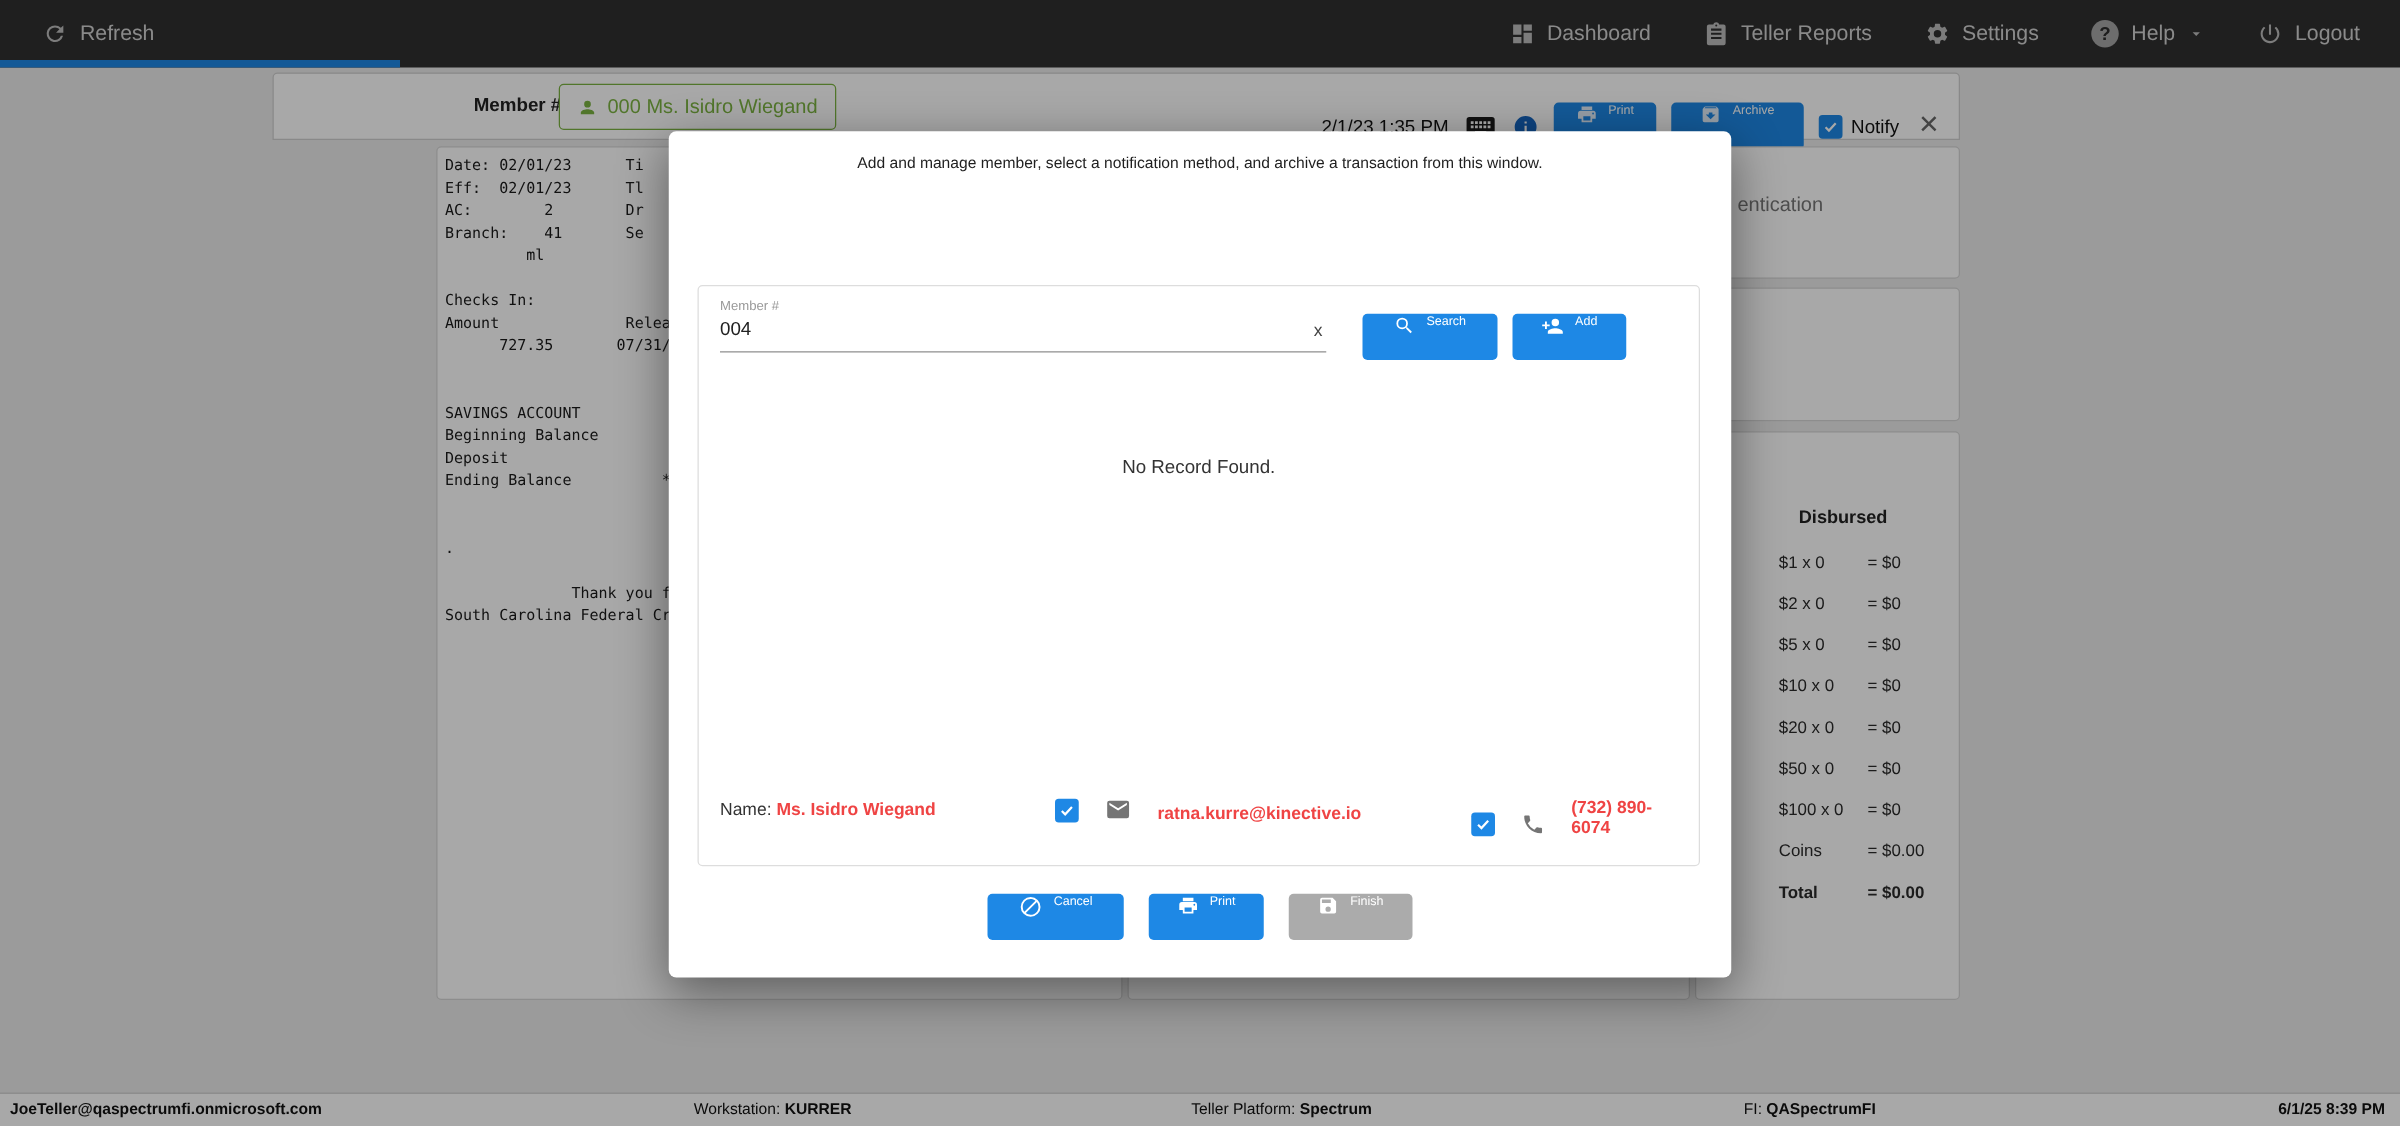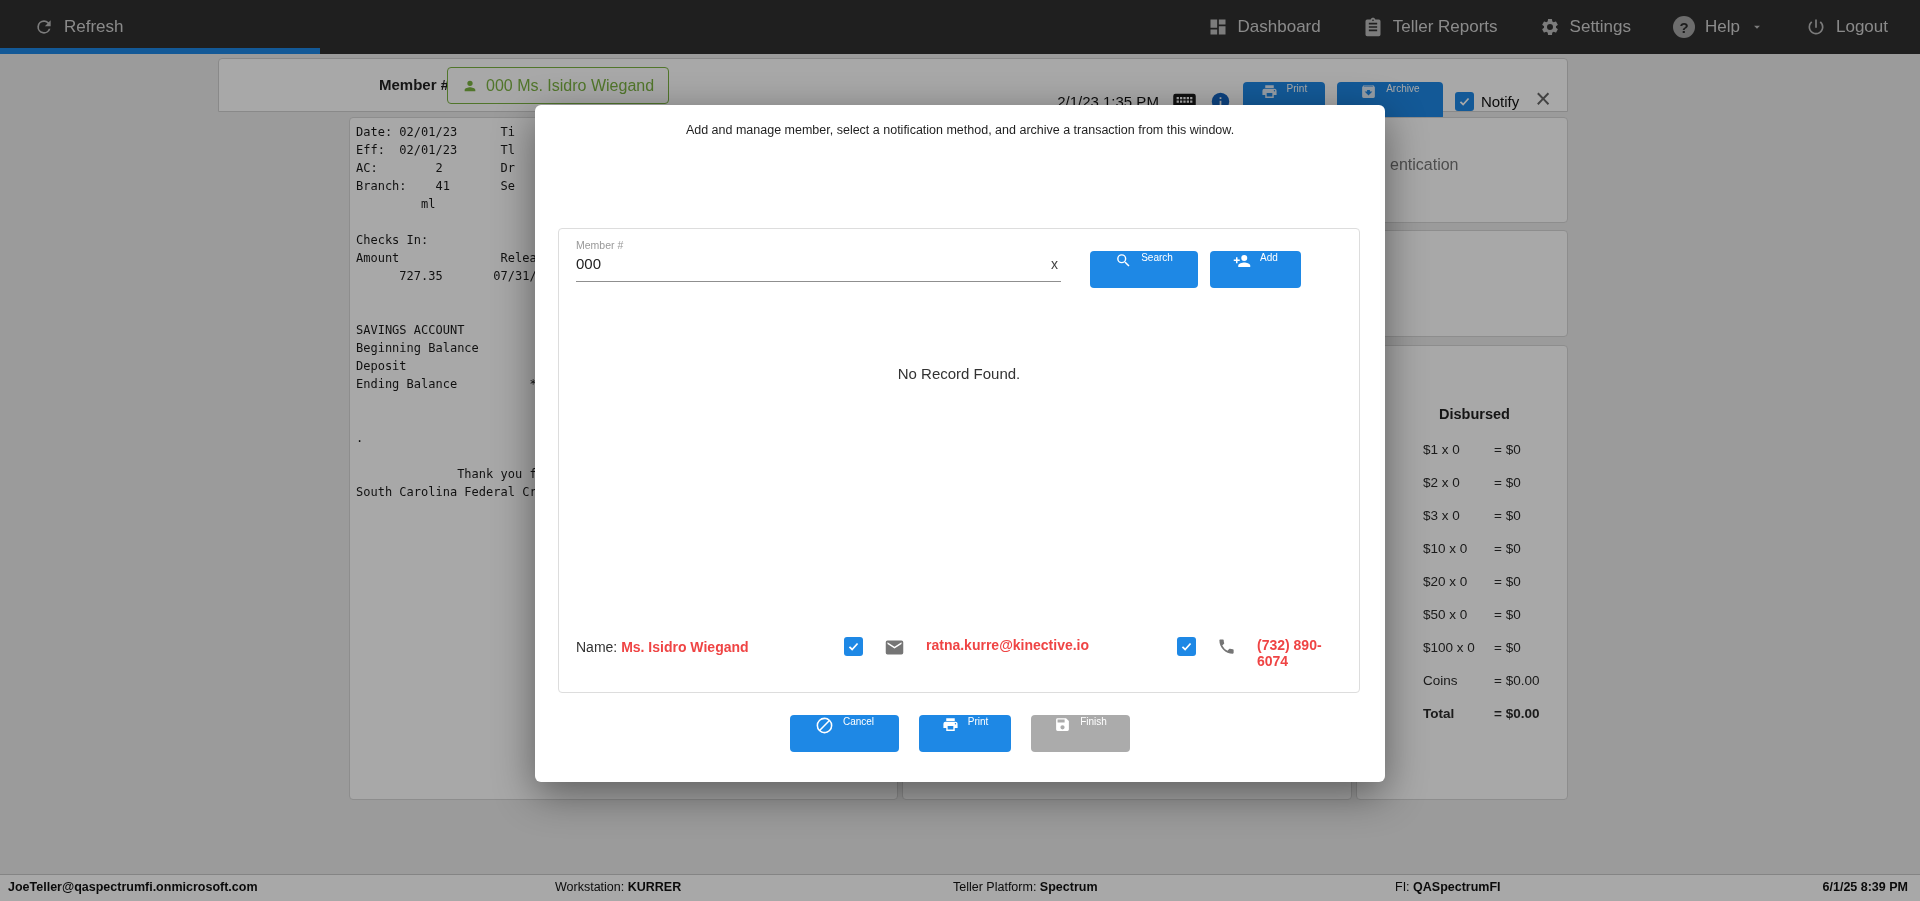--- a/index.html
+++ b/index.html
@@ -73,21 +73,21 @@
   .fld-label { position:absolute; left:17px; top:10px; font-size:10.5px; color:#999; }
   .fld-value { position:absolute; left:17px; top:26px; width:485px; display:flex; justify-content:space-between;
                align-items:center; font-size:15px; color:#222; border-bottom:1px solid #8f8f8f;
                padding-bottom:9px; cursor:text; }
   .fld-clear { font-size:14px; color:#444; cursor:pointer; padding:0 3px; }
   .btn-search { position:absolute; left:531px; top:22px; width:108px; height:37px; }
   .btn-add    { position:absolute; left:651px; top:22px; width:91px;  height:37px; }
   .empty-msg { position:absolute; left:0; right:0; top:136px; text-align:center; font-size:15px; color:#333; }
   .contact-row { position:absolute; left:17px; right:17px; top:408px; height:24px; font-size:14px; color:#333; }
   .name-grp { position:absolute; left:0; top:2px; }
-  .grp { position:absolute; top:0; display:flex; align-items:flex-start; gap:21px; }
+  .grp { position:absolute; top:0; display:flex; align-items:flex-end; gap:21px; }
   .grp-email { left:268px; }
   .grp-phone { left:601px; }
   .grp b, .name-grp b { color:#ef4444; }
   .gray-ico { color:#757575; display:inline-flex; }
   .modal-footer { position:absolute; left:0; right:0; bottom:30px; display:flex; justify-content:center; gap:20px; }
   .btn-cancel { width:109px; height:37px; }
   .btn-mprint { width:92px;  height:37px; }
   .btn-finish { width:99px;  height:37px; }
 
   
@@ -243,21 +243,21 @@
       <div class="disb-title">Disbursed</div>
       <div class="disb-row">
           <span class="disb-lab">$1 x 0</span>
           <span>= $0</span>
         </div>
       <div class="disb-row">
           <span class="disb-lab">$2 x 0</span>
           <span>= $0</span>
         </div>
       <div class="disb-row">
-          <span class="disb-lab">$3 x 0</span>
+          <span class="disb-lab">$5 x 0</span>
           <span>= $0</span>
         </div>
       <div class="disb-row">
           <span class="disb-lab">$10 x 0</span>
           <span>= $0</span>
         </div>
       <div class="disb-row">
           <span class="disb-lab">$20 x 0</span>
           <span>= $0</span>
         </div>
@@ -281,21 +281,21 @@
   </div>
 
   <div class="dim"></div>
 
   <div class="modal">
     <div class="modal-sub">Add and manage member, select a notification method, and archive a transaction from this window.</div>
 
     <div class="modal-card">
       <span class="fld-label">Member #</span>
       <div class="fld-value">
-        <span>000</span>
+        <span>004</span>
         <span class="fld-clear">x</span>
       </div>
       <button class="btn blue btn-search">
         <span class="ico">
           <svg width="17" height="17" viewBox="0 0 24 24" fill="#fff">
               <path d="M15.5 14h-.79l-.28-.27A6.47 6.47 0 0 0 16 9.5 6.5 6.5 0 1 0 9.5 16c1.61 0 3.09-.59 4.23-1.57l.27.28v.79l5 4.99L20.49 19l-4.99-5zm-6 0A4.5 4.5 0 1 1 14 9.5 4.5 4.5 0 0 1 9.5 14z"></path>
             </svg>
         </span>
         <span>Search</span>
       </button>

